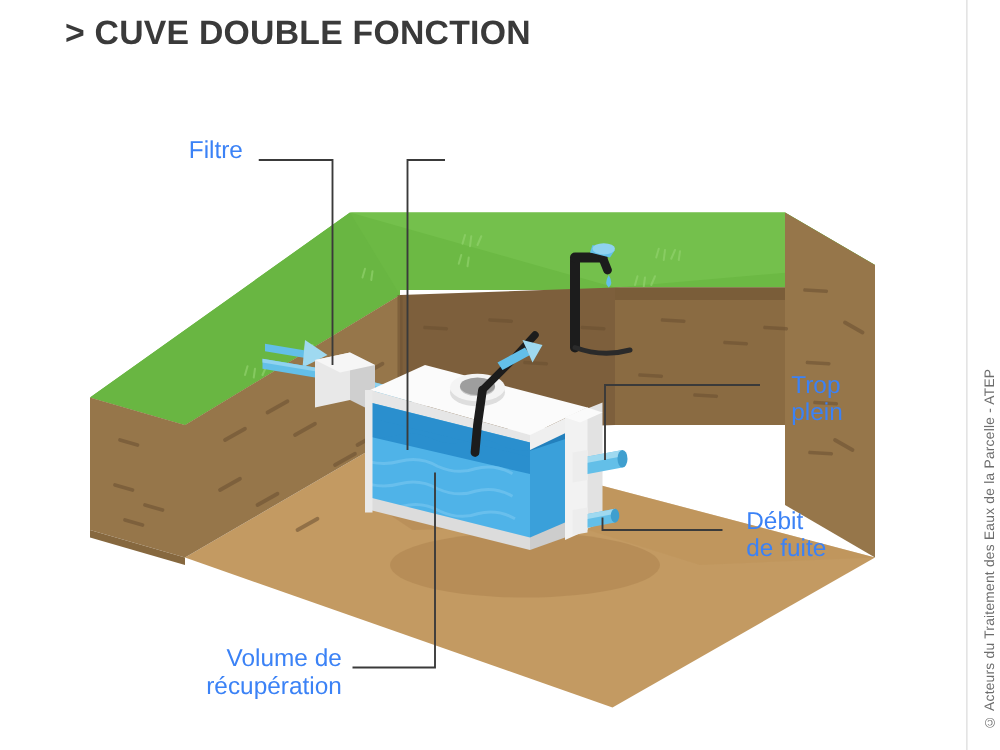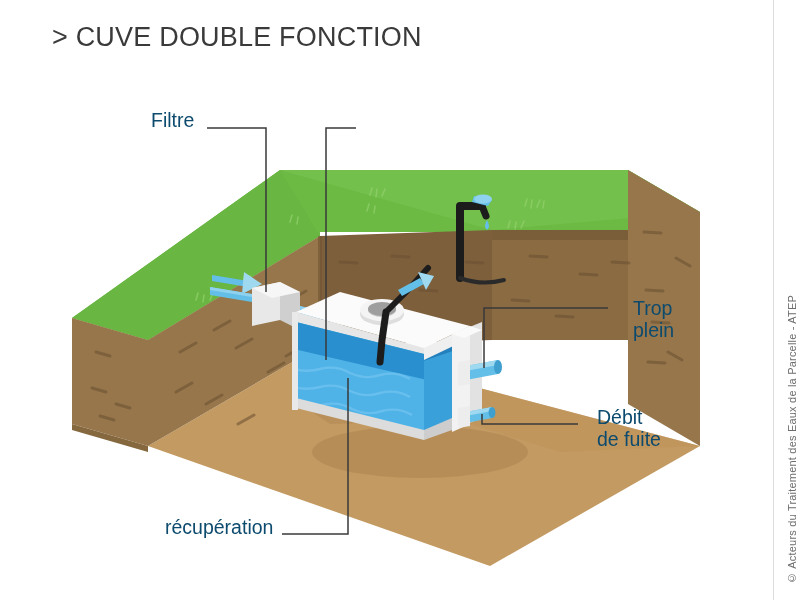--- a/index.html
+++ b/index.html
@@ -16,31 +16,31 @@
   }
   #figure {
     position: absolute;
     left: 0; top: 0;
     width: 800px;
     height: 600px;
   }
   .page-title {
     position: absolute;
     left: 52px;
-    top: 22px;
+    top: 11px;
     font-size: 27px;
-    font-weight: normal;
+    font-weight: bold;
     color: #3a3a3a;
     letter-spacing: 0.2px;
     white-space: nowrap;
   }
   .callout {
     position: absolute;
     font-size: 19.5px;
-    color: #0c4a6e;
+    color: #3b82f6;
     line-height: 1.12;
     white-space: nowrap;
   }
   #callout-filtre       { left: 151px; top: 110px; }
   #callout-retention    { left: 360px; top: 110px; }
   #callout-trop-plein   { left: 633px; top: 298px; }
   #callout-debit        { left: 581px; top: 407px; margin-left: 16px; }
   #callout-recuperation { left: 165px; top: 517px; text-align: right; }
   .copyright {
     position: absolute;
@@ -286,18 +286,19 @@
   <div>Trop</div>
   <div>plein</div>
 </div>
 
 <div class="callout" id="callout-debit">
   <div>Débit</div>
   <div>de fuite</div>
 </div>
 
 <div class="callout" id="callout-recuperation">
+  <div>Volume de</div>
   <div>récupération</div>
 </div>
 
 <div class="edge-rule"></div>
 
 <div class="copyright">© Acteurs du Traitement des Eaux de la Parcelle - ATEP</div>
 
 </body></html>

